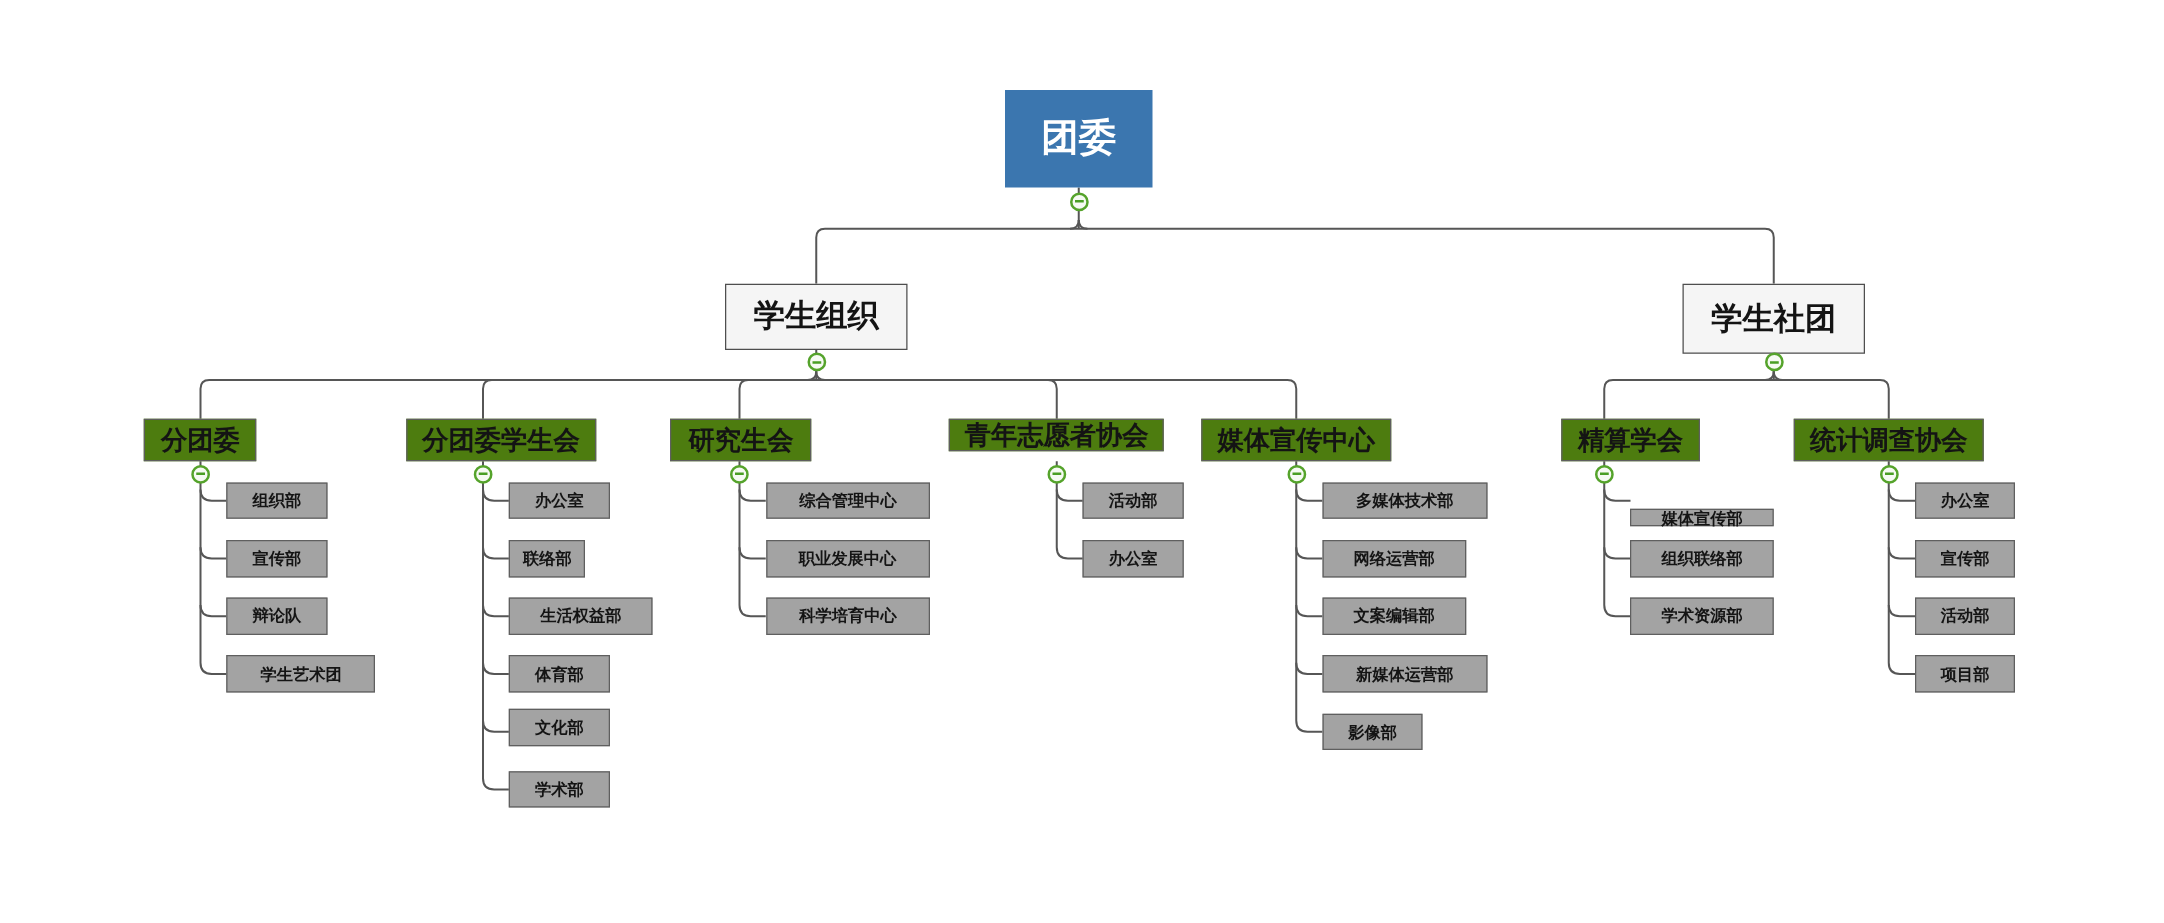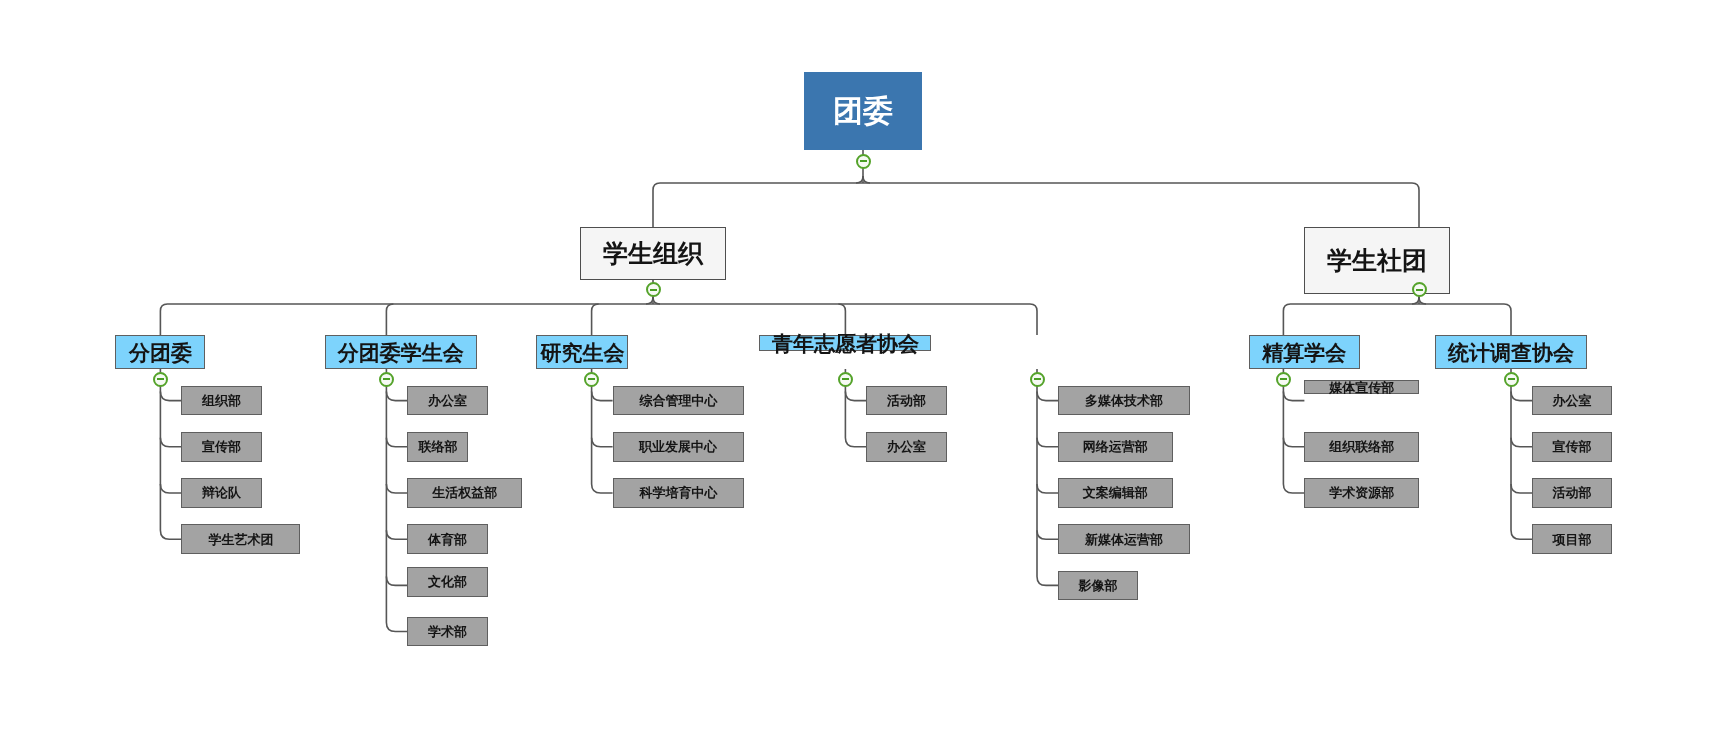--- a/index.html
+++ b/index.html
@@ -5,21 +5,21 @@
   html,body { margin:0; padding:0; background:#ffffff; }
   .canvas { position:relative; width:1731px; height:738px; background:#ffffff;
             overflow:hidden; font-family:"Liberation Sans", sans-serif; }
   .wires { position:absolute; left:0; top:0; }
   .wires path { fill:none; stroke:#565656; stroke-width:1.6px; }
   .node { position:absolute; box-sizing:border-box; display:flex; align-items:center;
           justify-content:center; font-weight:bold; color:#141414;
           white-space:nowrap; line-height:1; }
   .n1 { background:#3b76af; color:#ffffff; font-size:30px; }
   .n2 { background:#f5f5f5; border:1.6px solid #4e4e4e; font-size:25px; }
-  .n3 { background:#7dd3fc; border:1.5px solid #5f5f5f; font-size:21px; }
+  .n3 { background:#4d7c0f; border:1.5px solid #5f5f5f; font-size:21px; }
   .n4 { background:#a3a3a3; border:1.5px solid #5f5f5f; font-size:13px; }
   .collapse { position:absolute; box-sizing:border-box; width:15px; height:15px;
               border-radius:50%; background:#f6faf3;
               border:2px solid #55a32b;
               display:flex; align-items:center; justify-content:center; }
   .collapse .minus { display:block; width:7px; height:2px;
                      background:#4a9e25; }
 </style>
 </head>
 <body>
@@ -76,35 +76,36 @@
   <div class="node n4" style="left:181.4px;top:432px;width:80.2px;height:29.5px">宣传部</div>
   <div class="node n4" style="left:181.4px;top:478.2px;width:80.2px;height:29.5px">辩论队</div>
   <div class="node n4" style="left:181.4px;top:524.4px;width:119px;height:29.5px">学生艺术团</div>
   <div class="node n3" style="left:325px;top:335px;width:151.6px;height:34px">分团委学生会</div>
   <div class="node n4" style="left:407.4px;top:385.8px;width:80.2px;height:29.5px">办公室</div>
   <div class="node n4" style="left:407.4px;top:432px;width:61px;height:29.5px">联络部</div>
   <div class="node n4" style="left:407.4px;top:478.2px;width:114.6px;height:29.5px">生活权益部</div>
   <div class="node n4" style="left:407.4px;top:524.4px;width:80.2px;height:29.5px">体育部</div>
   <div class="node n4" style="left:407.4px;top:567px;width:80.2px;height:29.5px">文化部</div>
   <div class="node n4" style="left:407.4px;top:616.8px;width:80.2px;height:29.5px">学术部</div>
-  <div class="node n3" style="left:536.4px;top:335px;width:92px;height:34px">研究生会</div>
+  <div class="node n3" style="left:536.4px;top:335px;width:113px;height:34px">研究生会</div>
   <div class="node n4" style="left:612.6px;top:385.8px;width:131.8px;height:29.5px">综合管理中心</div>
   <div class="node n4" style="left:612.6px;top:432px;width:131px;height:29.5px">职业发展中心</div>
   <div class="node n4" style="left:612.6px;top:478.2px;width:131.8px;height:29.5px">科学培育中心</div>
-  <div class="node n3" style="left:759.3px;top:335px;width:172.2px;height:16px">青年志愿者协会</div>
+  <div class="node n3" style="left:759.3px;top:335px;width:172.2px;height:26px">青年志愿者协会</div>
   <div class="node n4" style="left:866.4px;top:385.8px;width:80.2px;height:29.5px">活动部</div>
   <div class="node n4" style="left:866.4px;top:432px;width:80.2px;height:29.5px">办公室</div>
+  <div class="node n3" style="left:960.5px;top:335px;width:152.9px;height:34px">媒体宣传中心</div>
   <div class="node n4" style="left:1058px;top:385.8px;width:131.8px;height:29.5px">多媒体技术部</div>
   <div class="node n4" style="left:1058px;top:432px;width:114.6px;height:29.5px">网络运营部</div>
   <div class="node n4" style="left:1058px;top:478.2px;width:114.6px;height:29.5px">文案编辑部</div>
   <div class="node n4" style="left:1058px;top:524.4px;width:131.8px;height:29.5px">新媒体运营部</div>
   <div class="node n4" style="left:1058px;top:570.6px;width:80.2px;height:29.5px">影像部</div>
-  <div class="node n2" style="left:1304px;top:227px;width:146px;height:67px">学生社团</div>
+  <div class="node n2" style="left:1346px;top:227px;width:146px;height:56px">学生社团</div>
   <div class="node n3" style="left:1249px;top:335px;width:110.7px;height:34px">精算学会</div>
-  <div class="node n4" style="left:1304.4px;top:380px;width:114.6px;height:14px">媒体宣传部</div>
+  <div class="node n4" style="left:1304.4px;top:407px;width:114.6px;height:14px">媒体宣传部</div>
   <div class="node n4" style="left:1304.4px;top:432px;width:114.6px;height:29.5px">组织联络部</div>
   <div class="node n4" style="left:1304.4px;top:478.2px;width:114.6px;height:29.5px">学术资源部</div>
   <div class="node n3" style="left:1434.5px;top:335px;width:152.9px;height:34px">统计调查协会</div>
   <div class="node n4" style="left:1532px;top:385.8px;width:80.2px;height:29.5px">办公室</div>
   <div class="node n4" style="left:1532px;top:432px;width:80.2px;height:29.5px">宣传部</div>
   <div class="node n4" style="left:1532px;top:478.2px;width:80.2px;height:29.5px">活动部</div>
   <div class="node n4" style="left:1532px;top:524.4px;width:80.2px;height:29.5px">项目部</div>
   <div class="collapse" style="left:855.5px;top:153.5px">
       <span class="minus"></span>
     </div>

